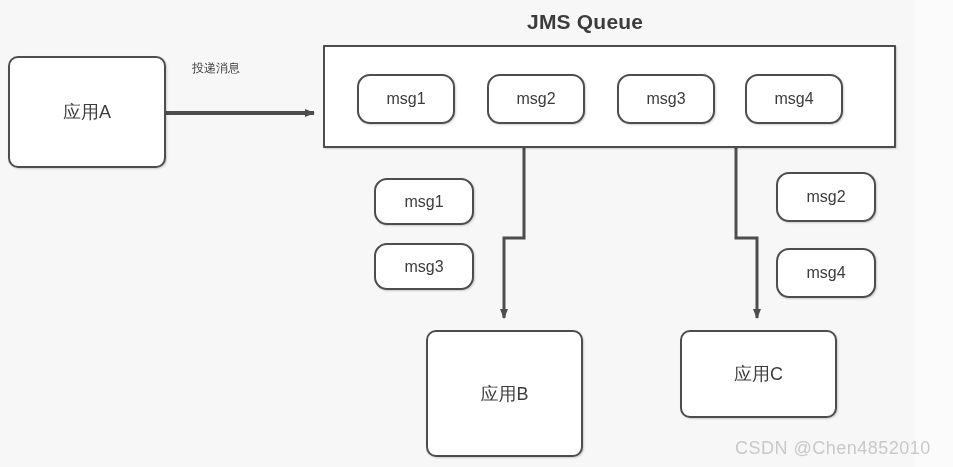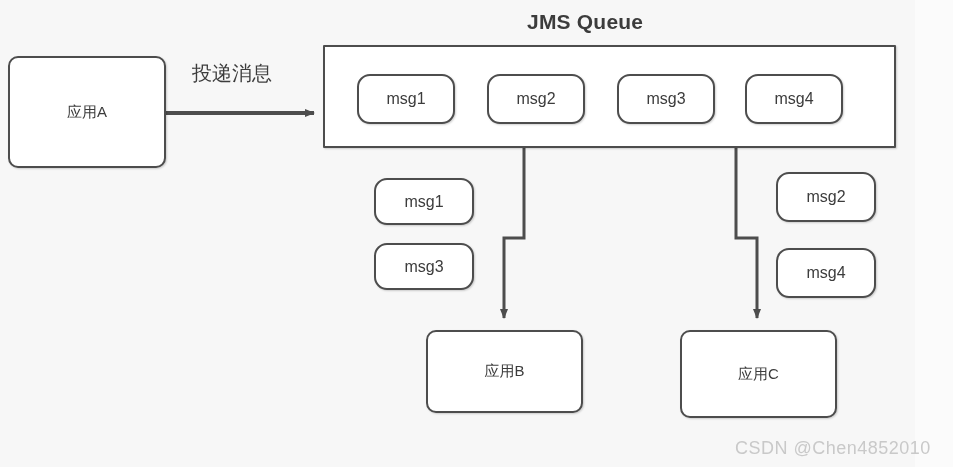--- a/index.html
+++ b/index.html
@@ -31,42 +31,42 @@
     background: #ffffff;
     border: 2px solid #4d4d4d;
     display: flex;
     align-items: center;
     justify-content: center;
     color: #3c3c3c;
     box-shadow: 1px 1px 2px rgba(0,0,0,0.18);
   }
   .app-node {
     border-radius: 10px;
-    font-size: 15px;
+    font-size: 18px;
   }
   .queue-box {
     border-radius: 1px;
     background: #ffffff;
     display: block;
   }
   .msg-box {
     border-radius: 13px;
     font-size: 16px;
   }
   .title {
     position: absolute;
     font-size: 21px;
     font-weight: bold;
     color: #3c3c3c;
     letter-spacing: 0.2px;
     white-space: nowrap;
   }
   .edge-label {
     position: absolute;
-    font-size: 20px;
+    font-size: 12px;
     color: #3c3c3c;
     white-space: nowrap;
   }
   .watermark {
     position: absolute;
     font-size: 18px;
     color: #c9c9c9;
     white-space: nowrap;
     letter-spacing: 0.5px;
   }
@@ -131,21 +131,21 @@
     <span>msg3</span>
   </div>
 
   <div class="node msg-box" style="left:776px; top:172px; width:100px; height:50px;">
     <span>msg2</span>
   </div>
   <div class="node msg-box" style="left:776px; top:248px; width:100px; height:50px;">
     <span>msg4</span>
   </div>
 
-  <div class="node app-node" style="left:426px; top:330px; width:157px; height:83px;">
+  <div class="node app-node" style="left:426px; top:330px; width:157px; height:127px;">
     <span>应用B</span>
   </div>
   <div class="node app-node" style="left:680px; top:330px; width:157px; height:88px;">
     <span>应用C</span>
   </div>
 
   <div class="watermark" style="left:735px; top:438px;">CSDN @Chen4852010</div>
 
 </div>
 

